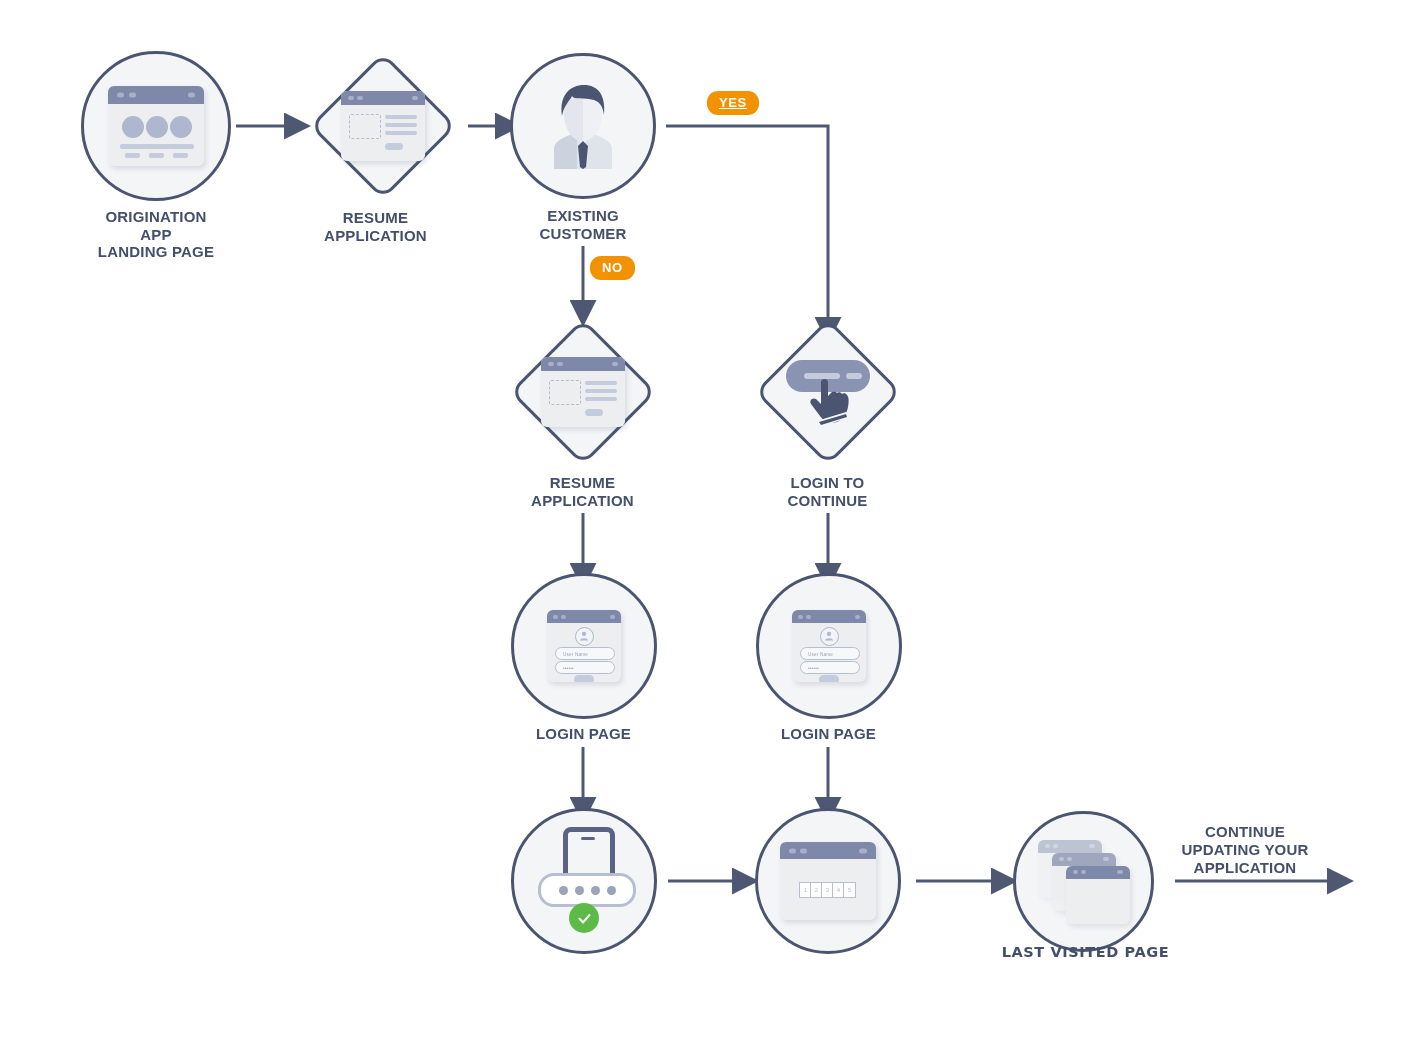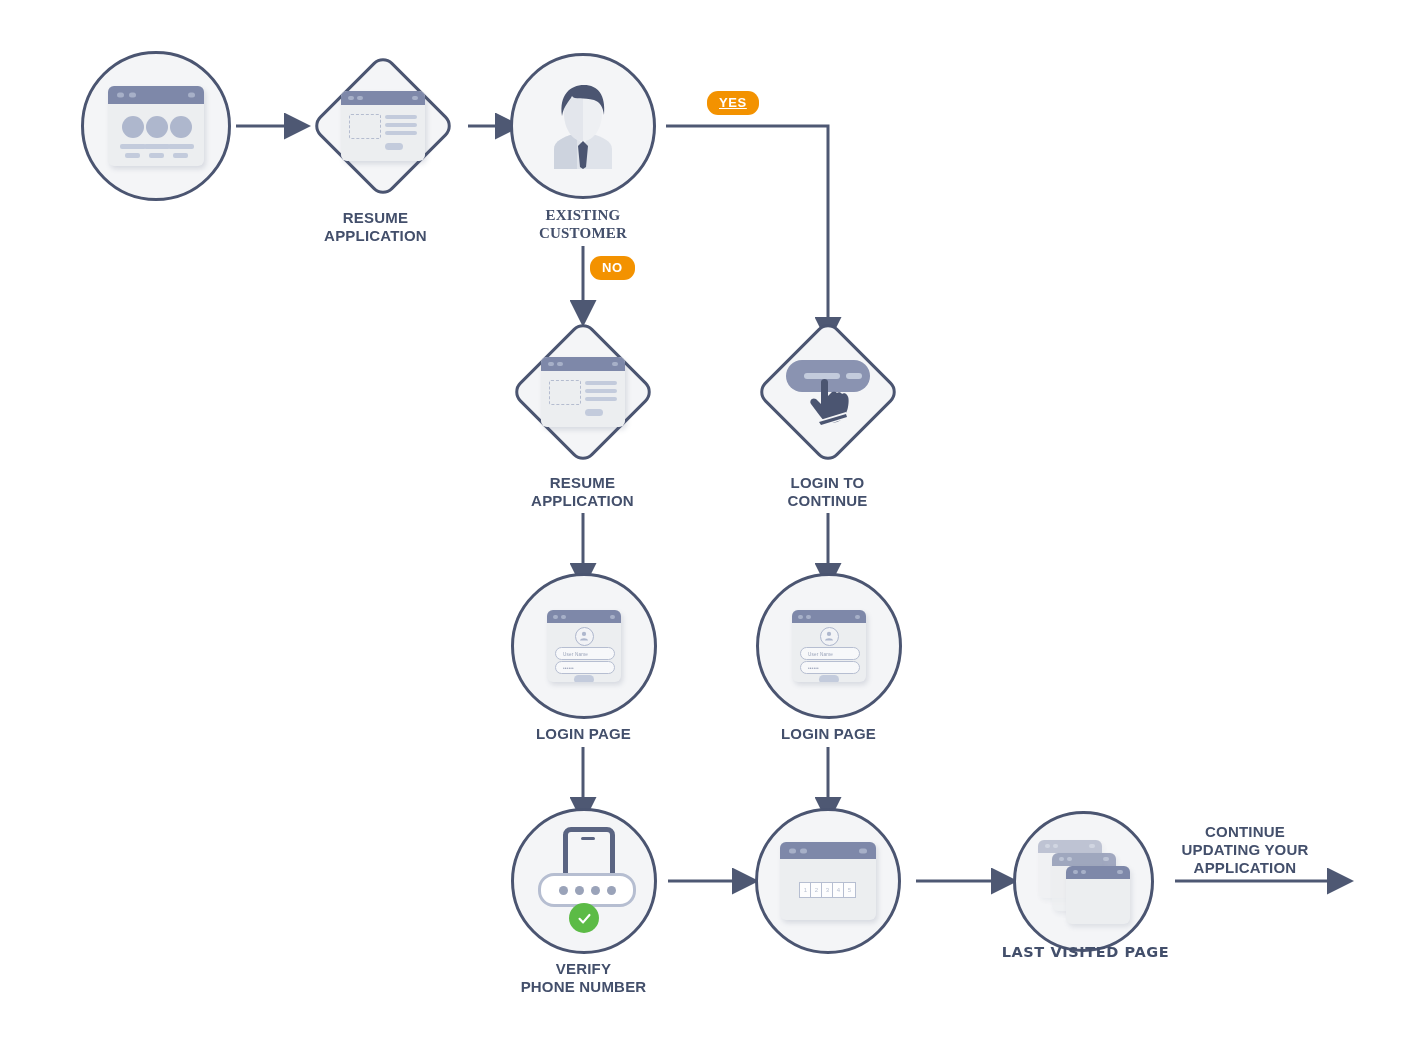--- a/index.html
+++ b/index.html
@@ -198,20 +198,23 @@
             <span class="ln" style="left:36px;top:40px;width:26px;height:5px;"></span>
             <span class="ln" style="left:60px;top:40px;width:26px;height:5px;"></span>
             <span class="ln" style="left:17px;top:49px;width:15px;height:5px;"></span>
             <span class="ln" style="left:41px;top:49px;width:15px;height:5px;"></span>
             <span class="ln" style="left:65px;top:49px;width:15px;height:5px;"></span>
           </div>
         </div>
       </div>
     </div>
   </div>
+  <div class="caption" style="left:31px;top:208px;width:250px;">ORIGINATION
+APP
+LANDING PAGE</div>
 
   <div class="node" style="left:310px;top:53px;width:146px;height:146px;">
     <div class="shape diamond" style="width:104px;height:104px;left:21px;top:21px;">
       <div class="art">
         <div class="win resume">
           <div class="bar">
             <i class="l1"></i>
               <i class="l2"></i>
               <i class="r"></i>
           </div>
@@ -242,21 +245,21 @@
           <path d="M39,58 L44,63 L42,84 L39,86 L36,84 L34,63 Z" fill="#4b5571"></path>
 
           <path d="M20,30 C20,13 28,5 39,5 C50,5 58,13 58,30 C58,45 50,58 39,58 C28,58 20,45 20,30 Z" fill="#eef0f3"></path>
           <path d="M20,30 C20,13 28,5 39,5 L39,58 C28,58 20,45 20,30 Z" fill="#e3e6ec"></path>
 
           <path d="M18,33 C15,12 26,2 40,2 C54,2 62,12 60,32 C59,24 56,19 50,17 C40,14 30,17 28,13 C25,19 20,22 18,33 Z" fill="#4b5571"></path>
         </svg>
       </div>
     </div>
   </div>
-  <div class="caption" style="left:463px;top:207px;width:240px;font-family:Liberation Serif, serif;">EXISTING
+  <div class="caption" style="left:463px;top:207px;width:240px;">EXISTING
 CUSTOMER</div>
 
   <div class="badge" style="left:707px;top:91px;text-decoration:underline;">YES</div>
   <div class="badge" style="left:590px;top:256px;">NO</div>
 
   <div class="node" style="left:510px;top:319px;width:146px;height:146px;">
     <div class="shape diamond" style="width:104px;height:104px;left:21px;top:21px;">
       <div class="art">
         <div class="win resume">
           <div class="bar">
@@ -369,22 +372,20 @@
             <span class="pd"></span>
         </span>
         <span class="check" style="left:31px;top:76px;width:30px;height:30px;">
           <svg viewBox="0 0 24 24" width="17" height="17">
             <path d="M5,12.5 L10,17.5 L19,7" fill="none" stroke="#ffffff" stroke-width="3" stroke-linecap="round" stroke-linejoin="round"></path>
           </svg>
         </span>
       </div>
     </div>
   </div>
-  <div class="caption" style="left:466px;top:960px;width:235px;">VERIFY
-PHONE NUMBER</div>
 
   <div class="node" style="left:755px;top:808px;width:146px;height:146px;">
     <div class="shape circle" style="width:146px;height:146px;">
       <div class="art">
         <div class="win appnum">
           <div class="bar">
             <i class="l1"></i>
               <i class="l2"></i>
               <i class="r"></i>
           </div>

